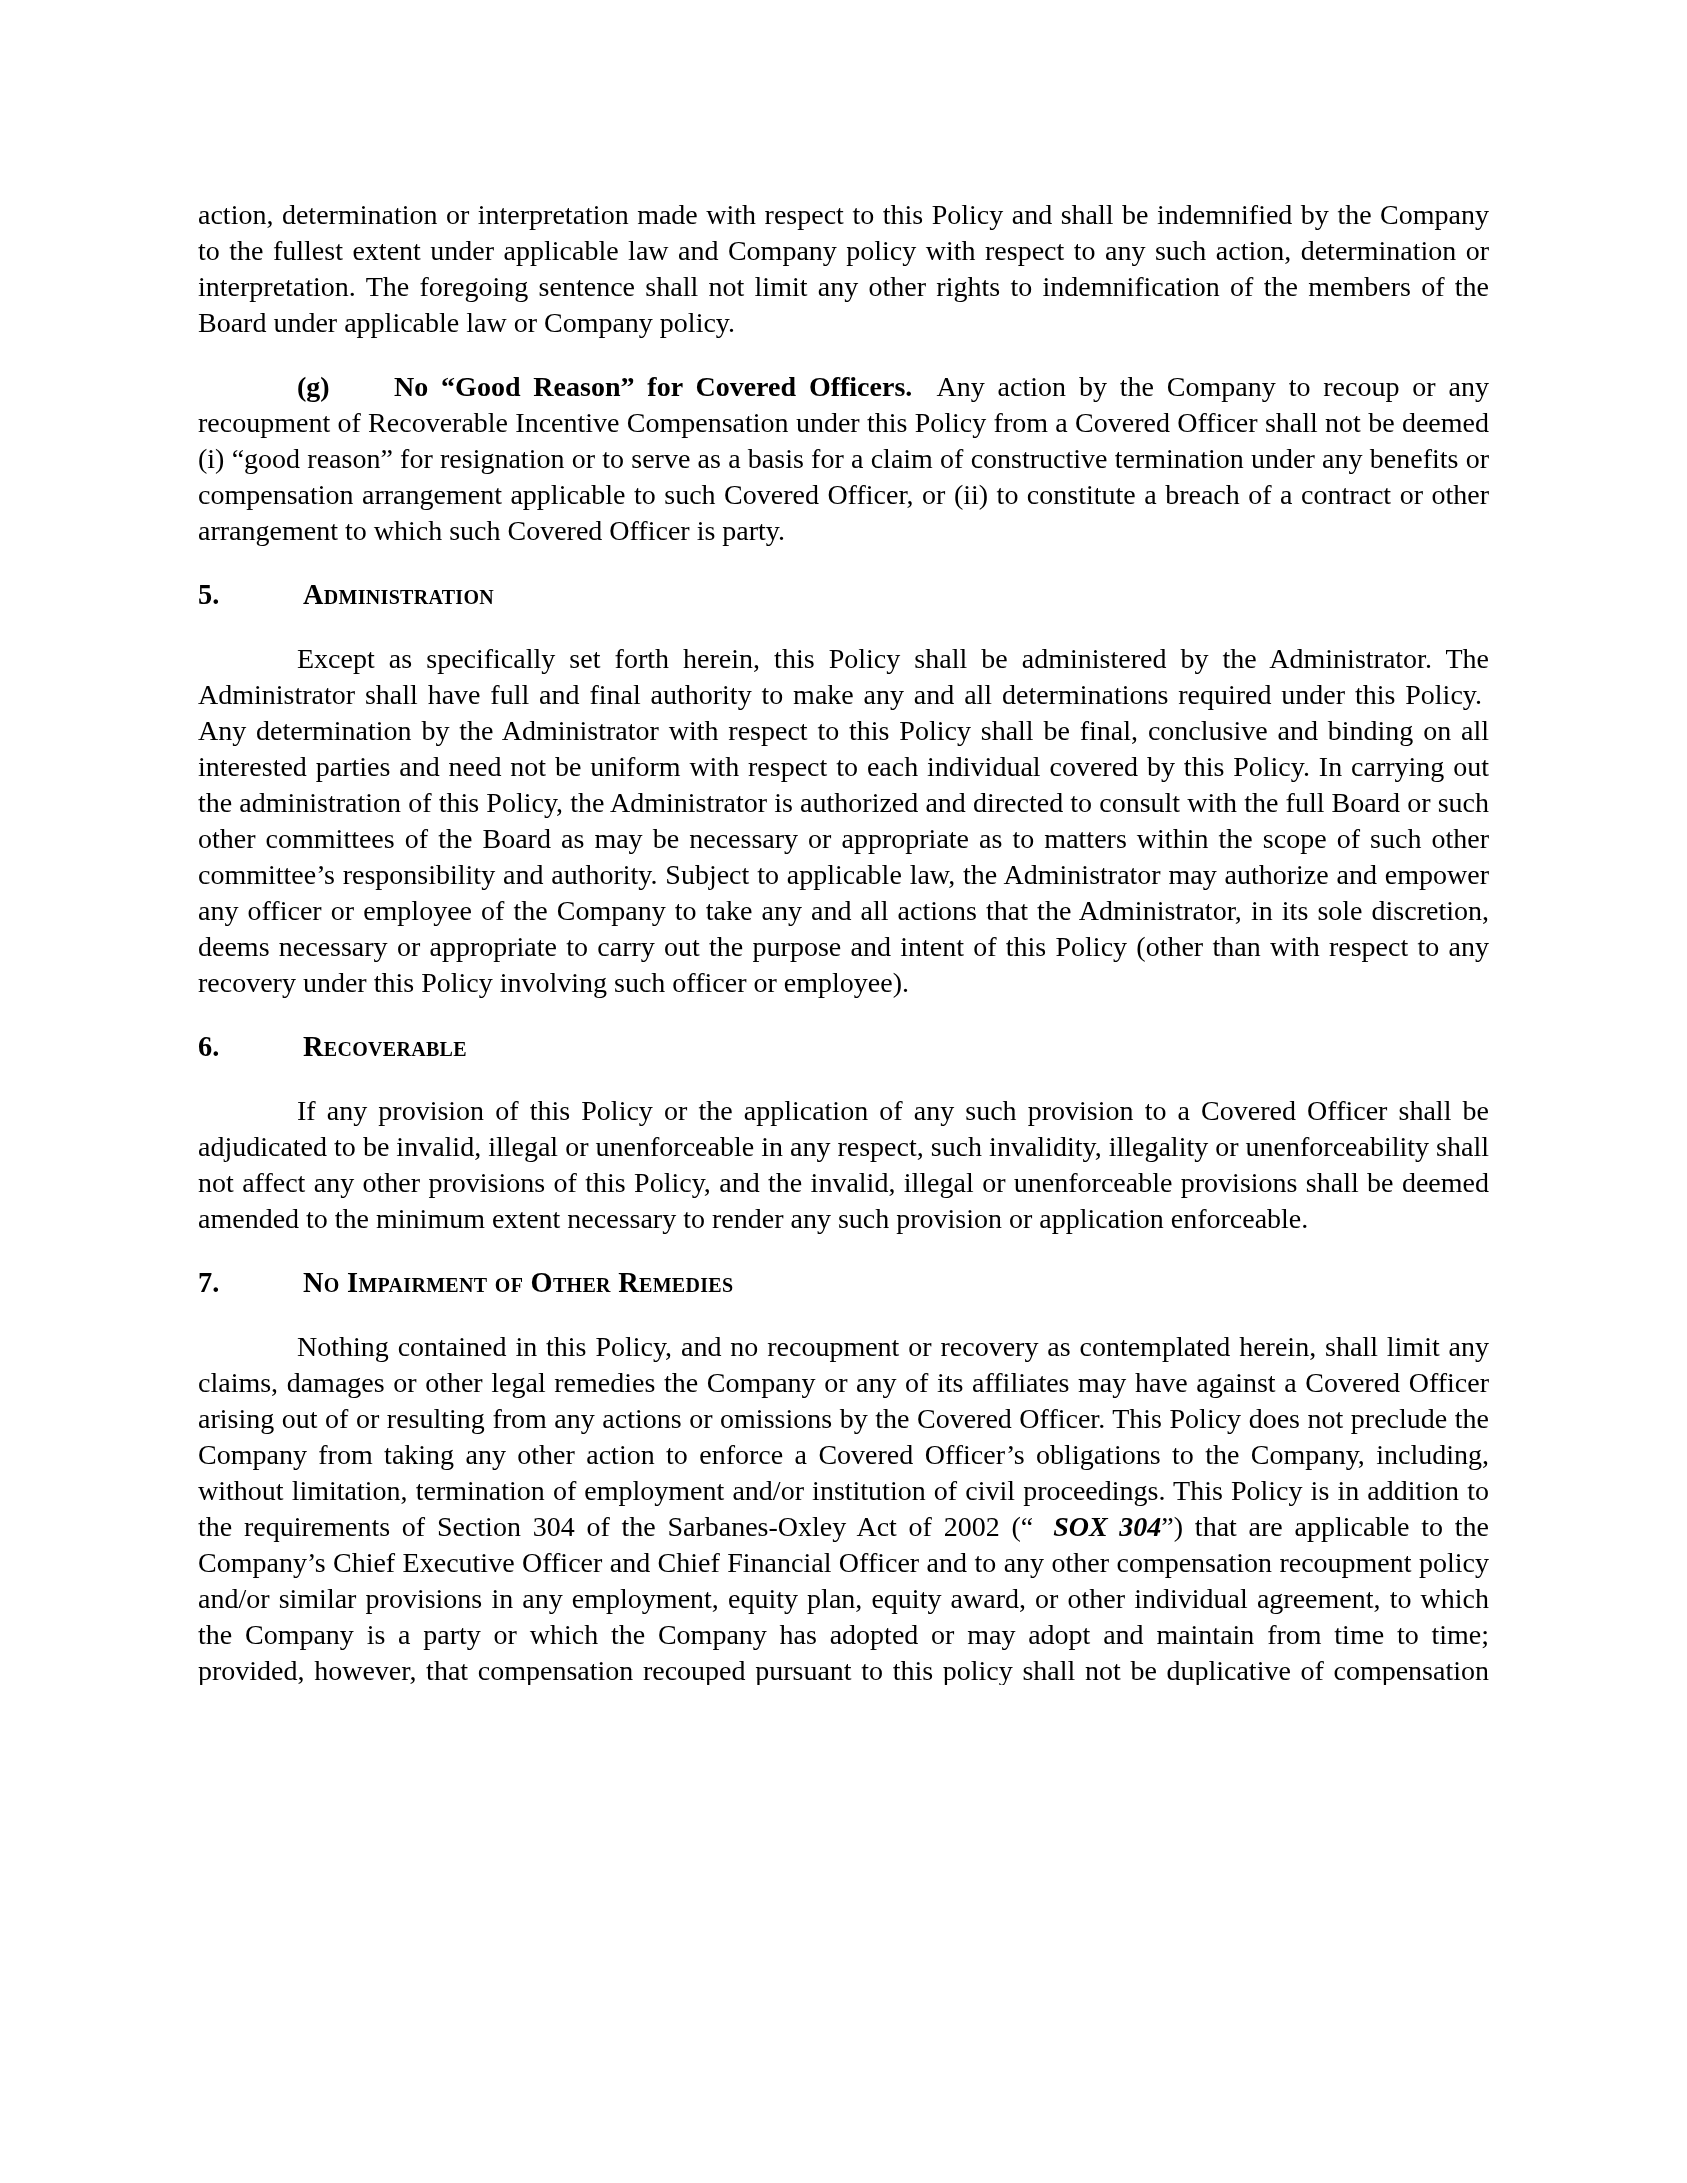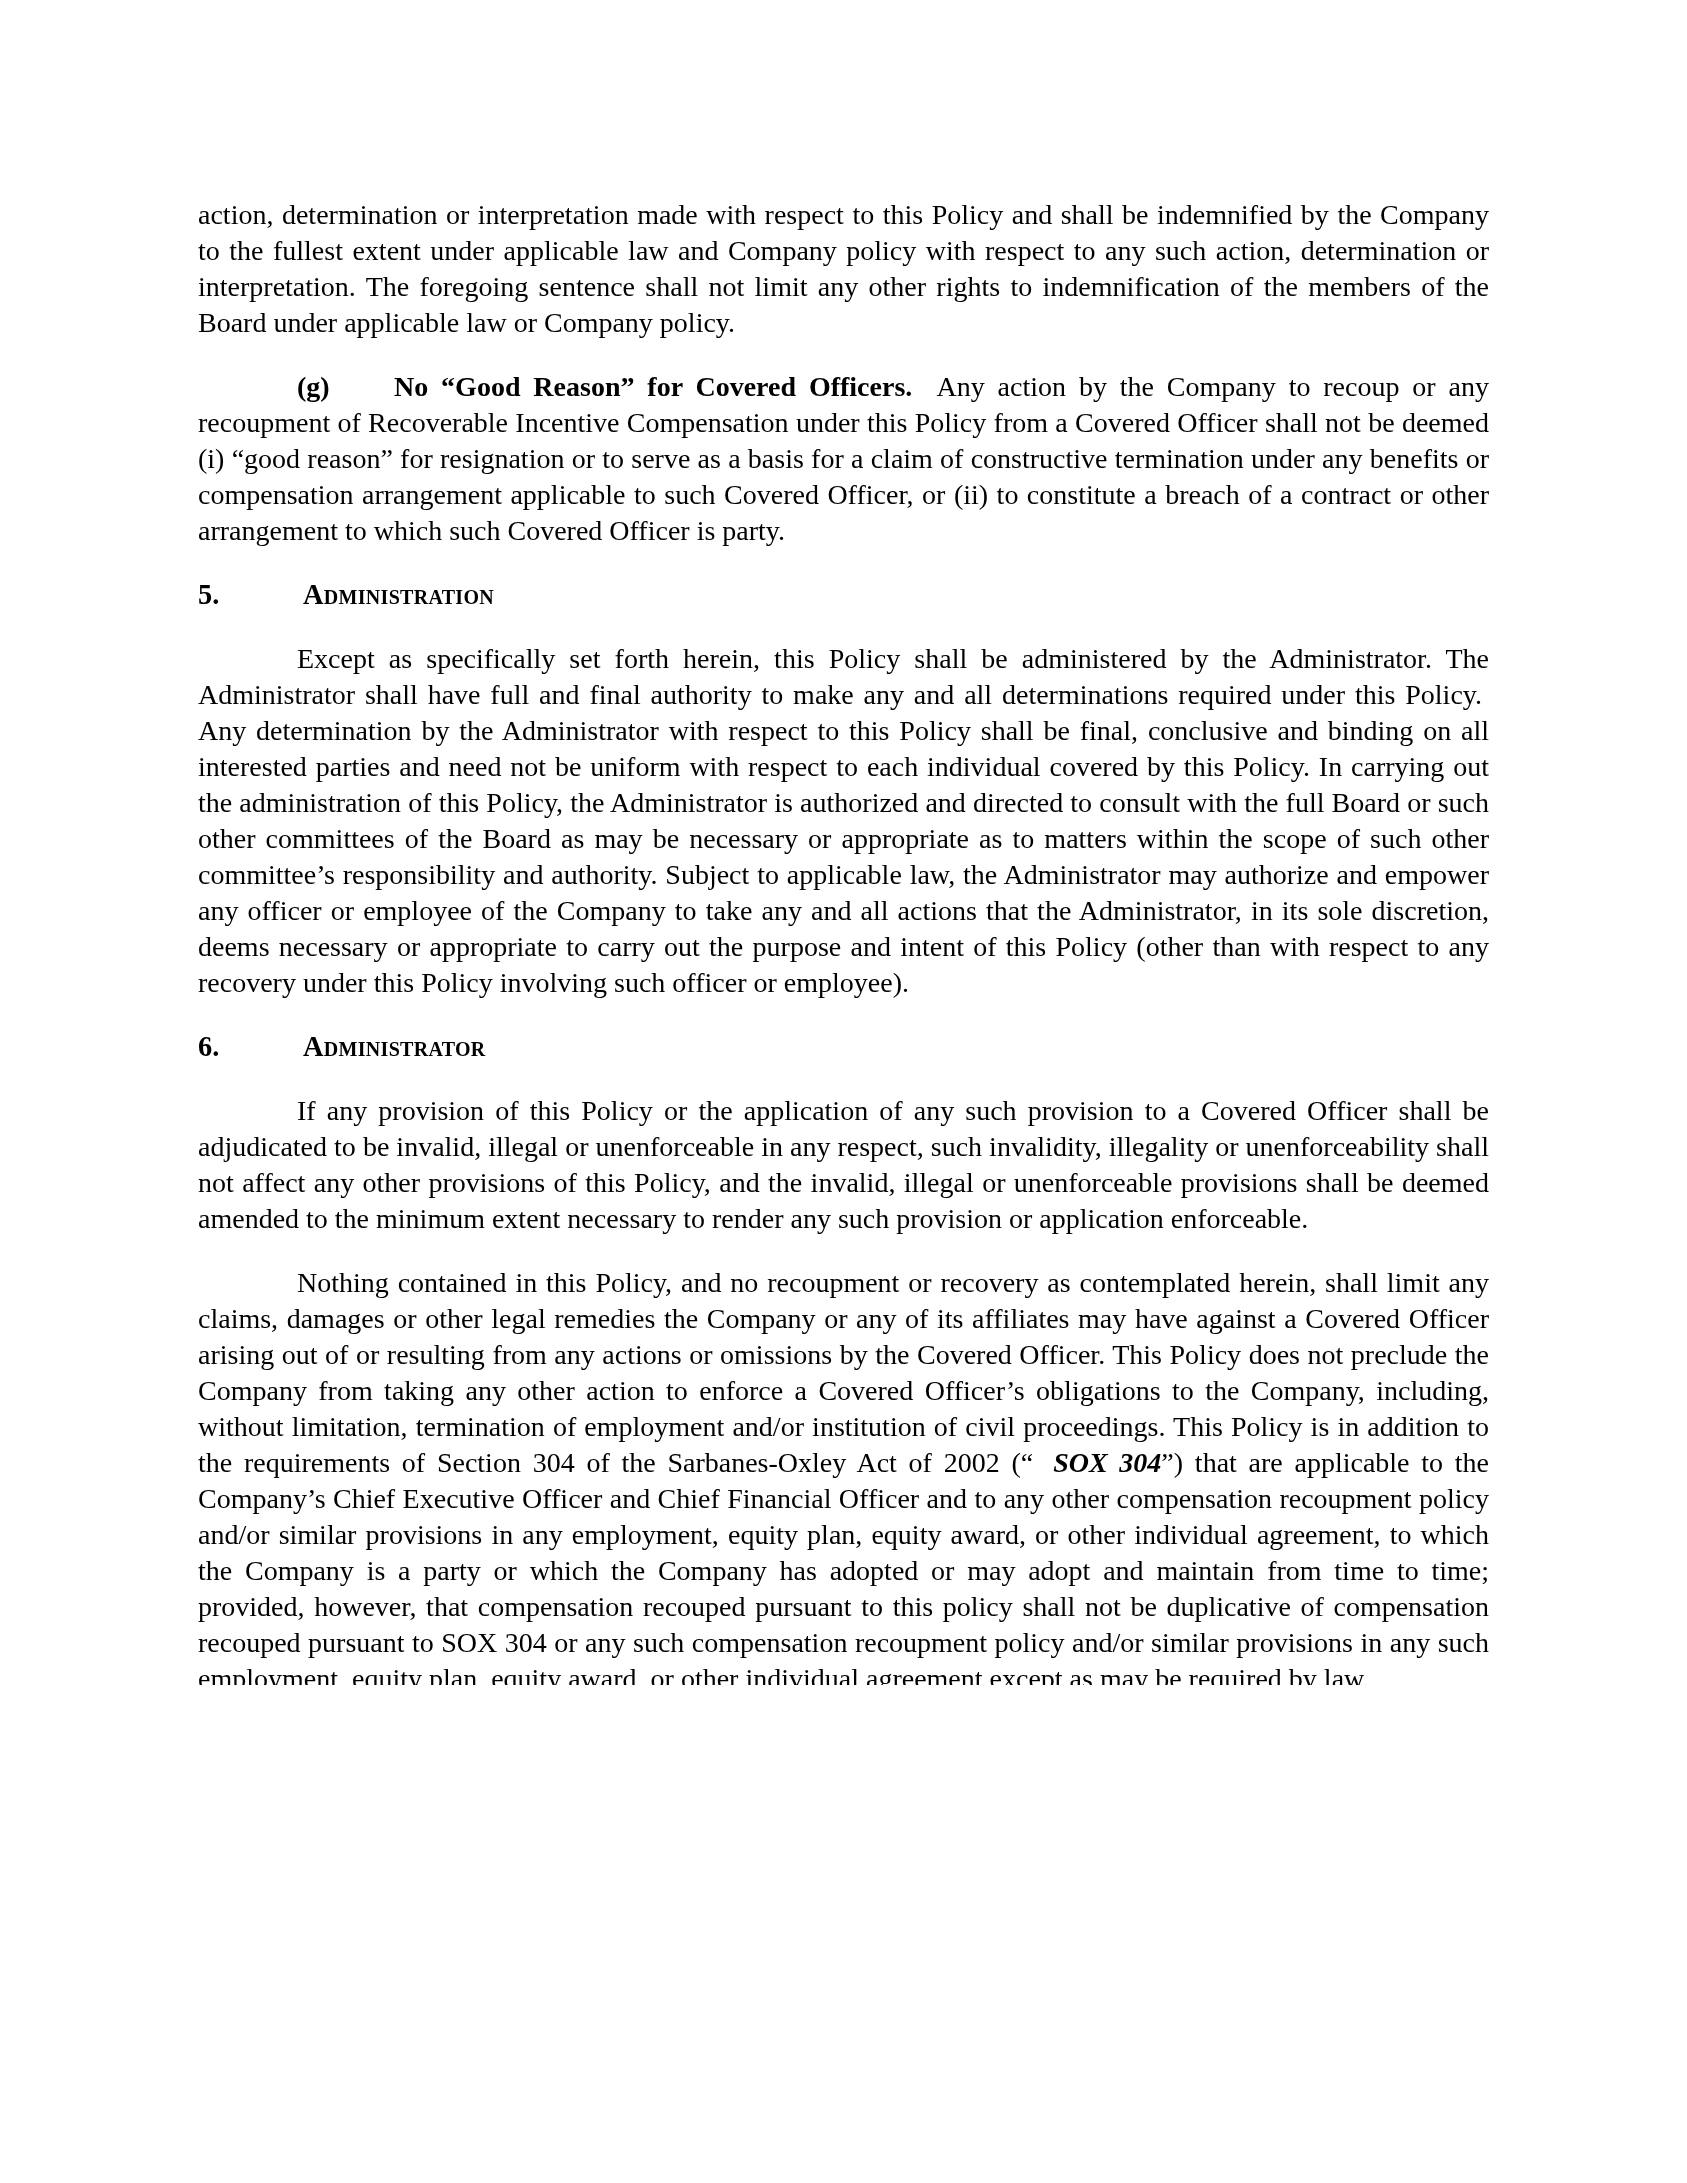--- a/index.html
+++ b/index.html
@@ -56,21 +56,22 @@
 <div class="page">
 
   <p>action, determination or interpretation made with respect to this Policy and shall be indemnified by the Company to the fullest extent under applicable law and Company policy with respect to any such action, determination or interpretation. The foregoing sentence shall not limit any other rights to indemnification of the members of the Board under applicable law or Company policy.</p>
 
   <p class="indent"><span class="tab-label bold">(g)</span><span class="bold">No “Good Reason” for Covered Officers.</span><span>&nbsp; Any action by the Company to recoup or any recoupment of Recoverable Incentive Compensation under this Policy from a Covered Officer shall not be deemed (i) “good reason” for resignation or to serve as a basis for a claim of constructive termination under any benefits or compensation arrangement applicable to such Covered Officer, or (ii) to constitute a breach of a contract or other arrangement to which such Covered Officer is party.</span></p>
 
   <h2 class="heading"><span class="num">5.</span><span class="sec-title">Administration</span></h2>
 
   <p class="indent">Except as specifically set forth herein, this Policy shall be administered by the Administrator. The Administrator shall have full and final authority to make any and all determinations required under this Policy.&nbsp; Any determination by the Administrator with respect to this Policy shall be final, conclusive and binding on all interested parties and need not be uniform with respect to each individual covered by this Policy. In carrying out the administration of this Policy, the Administrator is authorized and directed to consult with the full Board or such other committees of the Board as may be necessary or appropriate as to matters within the scope of such other committee’s responsibility and authority. Subject to applicable law, the Administrator may authorize and empower any officer or employee of the Company to take any and all actions that the Administrator, in its sole discretion, deems necessary or appropriate to carry out the purpose and intent of this Policy (other than with respect to any recovery under this Policy involving such officer or employee).</p>
 
-  <h2 class="heading"><span class="num">6.</span><span class="sec-title">Administrator</span></h2>
+  <h2 class="heading"><span class="num">6.</span><span class="sec-title">Recoverable</span></h2>
 
   <p class="indent">If any provision of this Policy or the application of any such provision to a Covered Officer shall be adjudicated to be invalid, illegal or unenforceable in any respect, such invalidity, illegality or unenforceability shall not affect any other provisions of this Policy, and the invalid, illegal or unenforceable provisions shall be deemed amended to the minimum extent necessary to render any such provision or application enforceable.</p>
 
+  <h2 class="heading"><span class="num">7.</span><span class="sec-title">No Impairment of Other Remedies</span></h2>
 
   <p class="indent"><span>Nothing contained in this Policy, and no recoupment or recovery as contemplated herein, shall limit any claims, damages or other legal remedies the Company or any of its affiliates may have against a Covered Officer arising out of or resulting from any actions or omissions by the Covered Officer. This Policy does not preclude the Company from taking any other action to enforce a Covered Officer’s obligations to the Company, including, without limitation, termination of employment and/or institution of civil proceedings. This Policy is in addition to the requirements of Section 304 of the Sarbanes-Oxley Act of 2002 (“</span><span class="boldital">SOX 304</span><span>”) that are applicable to the Company’s Chief Executive Officer and Chief Financial Officer and to any other compensation recoupment policy and/or similar provisions in any employment, equity plan, equity award, or other individual agreement, to which the Company is a party or which the Company has adopted or may adopt and maintain from time to time; provided, however, that compensation recouped pursuant to this policy shall not be duplicative of compensation recouped pursuant to SOX 304 or any such compensation recoupment policy and/or similar provisions in any such employment, equity plan, equity award, or other individual agreement except as may be required by law.</span></p>
 
 </div>
 
 
 </body></html>

